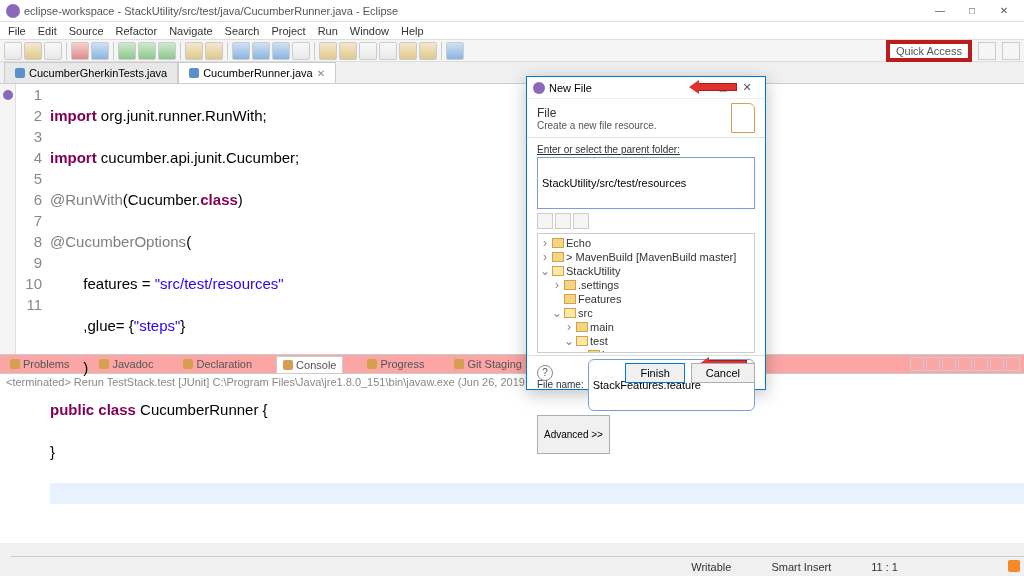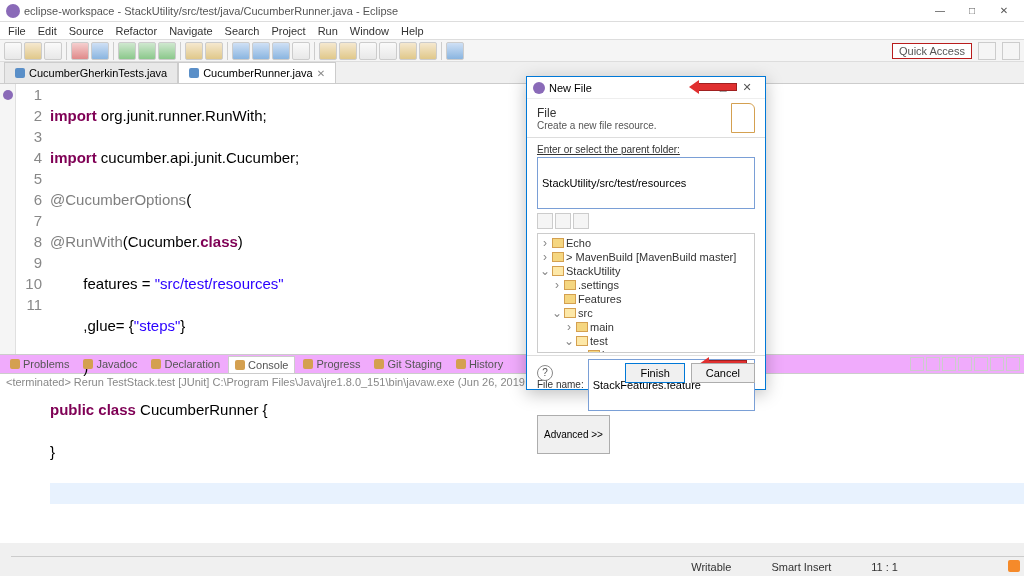--- a/index.html
+++ b/index.html
@@ -8,36 +8,36 @@
 .titlebar .ico { width:14px; height:14px; background:#8a6ab8; border-radius:50%; margin-right:4px; }
 .titlebar .title { flex:1; font-size:11px; }
 .winbtns { display:flex; gap:4px; }
 .winbtn { width:28px; height:18px; display:flex; align-items:center; justify-content:center; color:#555; font-size:10px; }
 .menubar { height:18px; background:#fff; display:flex; align-items:center; padding:0 2px; border-bottom:1px solid #ddd; }
 .menubar span { padding:0 6px; font-size:11px; color:#333; }
 .toolbar { height:22px; background:#f5f5f5; border-bottom:1px solid #ddd; display:flex; align-items:center; padding:0 4px; gap:2px; }
 .tbbtn { width:18px; height:18px; background:linear-gradient(#fafafa,#e8e8e8); border:1px solid #ccc; border-radius:2px; }
 .tbbtn.g{background:linear-gradient(#cfe8cf,#8bc88b);} .tbbtn.b{background:linear-gradient(#cfe0f5,#8ab5e0);} .tbbtn.y{background:linear-gradient(#f5e8cf,#e0c88a);} .tbbtn.r{background:linear-gradient(#f5cfcf,#e08a8a);}
 .sep{width:1px;height:18px;background:#ccc;margin:0 2px;}
-.quickaccess{margin-left:auto;border:1px solid #b91c1c;padding:1px 6px;font-size:11px;color:#555;background:#fff;}
+.quickaccess{margin-left:auto;border:4px solid #b91c1c;padding:1px 6px;font-size:11px;color:#555;background:#fff;}
 .perspbtn{width:18px;height:18px;border:1px solid #ccc;margin-left:4px;}
 .tabs{height:22px;display:flex;background:#f0f0f0;border-bottom:1px solid #ccc;padding-left:4px;}
 .tab{padding:3px 10px;border:1px solid #ccc;border-bottom:none;background:#e8e8e8;font-size:11px;display:flex;align-items:center;gap:4px;}
 .tab.active{background:#fff;}
 .tab .jico{width:10px;height:10px;background:#5a8fc8;border-radius:2px;}
 .tab .x{color:#888;font-size:10px;}
 .editor{display:flex;height:270px;background:#fff;}
 .rulerbar{width:16px;background:#f5f5f5;border-right:1px solid #e0e0e0;}
 .markerdot{width:10px;height:10px;border-radius:50%;background:#8a6ab8;margin:6px auto;}
 .gutter{width:30px;background:#fff;text-align:right;padding-right:4px;font-family:Consolas,monospace;font-size:15px;color:#888;}
 .gutter div{height:21px;line-height:21px;}
 .code{flex:1;font-family:Consolas,monospace;font-size:15px;line-height:21px;white-space:pre;padding-left:4px;}
 .kw{color:#7f0055;font-weight:bold;} .at{color:#7f7f7f;} .str{color:#2a00ff;}
 .currentline{background:#e8f2fe;}
-.bottabs{height:19px;display:flex;align-items:center;border-top:1px solid #ccc;background:#f0abfc;padding:0 4px;gap:2px;}
+.bottabs{height:19px;display:flex;align-items:center;border-top:1px solid #ccc;background:#fca5a5;padding:0 4px;gap:18px;}
 .bottab{padding:2px 6px;font-size:11px;color:#555;display:flex;align-items:center;gap:3px;}
 .bottab.active{background:#fff;border:1px solid #ccc;border-bottom:none;}
 .btico{width:10px;height:10px;background:#d4a050;border-radius:2px;}
 .botctrls{margin-left:auto;display:flex;gap:2px;}
 .botctrl{width:14px;height:14px;border:1px solid #ccc;}
 .console{height:170px;background:#fff;border-top:1px solid #ccc;}
 .consoletext{padding:2px 6px;color:#888;font-size:11px;}
 .statusbar{position:absolute;bottom:0;left:11px;right:0;height:20px;background:#f0f0f0;border-top:1px solid #ccc;display:flex;align-items:center;padding:0 6px;font-size:11px;color:#333;}
 .statusbar .sp{width:60px;} .statusbar .right{margin-left:auto;display:flex;gap:40px;}
 .rssico{width:12px;height:12px;background:#f58a2a;border-radius:2px;position:absolute;right:4px;bottom:4px;}
@@ -155,22 +155,22 @@
       <div>6</div>
       <div>7</div>
       <div>8</div>
       <div>9</div>
       <div>10</div>
       <div>11</div>
   </div>
   <div class="code">
 <div><span class="kw">import</span><span> org.junit.runner.RunWith;</span></div>
 <div><span class="kw">import</span><span> cucumber.api.junit.Cucumber;</span></div>
+<div><span class="at">@RunWith</span><span>(Cucumber.</span><span class="kw">class</span><span>)</span></div>
 <div><span class="at">@CucumberOptions</span><span>(</span></div>
-<div><span class="at">@RunWith</span><span>(Cucumber.</span><span class="kw">class</span><span>)</span></div>
 <div><span>        features = </span><span class="str">"src/test/resources"</span></div>
 <div><span>        ,glue= {</span><span class="str">"steps"</span><span>}</span></div>
 <div><span>        )</span></div>
 <div><span class="kw">public</span> <span class="kw">class</span><span> CucumberRunner {</span></div>
 <div><span>}</span></div>
 <div class="currentline">&nbsp;</div>
   </div>
 </div>
 
 <div class="bottabs">
@@ -298,21 +298,21 @@
         </div>
       <div class="treerow ind3">
           <span class="toggle">›</span>
           <div class="foldico"></div>
           <span>java</span>
         </div>
 
     </div>
     <div style="margin-top:6px;display:flex;align-items:center;gap:4px;position:relative;">
       <span class="lbl" style="text-decoration:none;">File name:</span>
-      <input class="txtbox" style="flex: 1 1 0%;" value="StackFeatures.feature">
+      <input class="txtbox" style="flex: 1 1 0%; border-radius: 6px;" value="StackFeatures.feature">
       <div class="arrow" style="left:170px;top:-2px;">
           <div class="head"></div>
           <div class="shaft"></div>
         </div>
     </div>
     <button class="advbtn">Advanced &gt;&gt;</button>
   </div>
   <div class="dlgfoot">
     <div class="help">?</div>
     <div style="flex:1;"></div>

